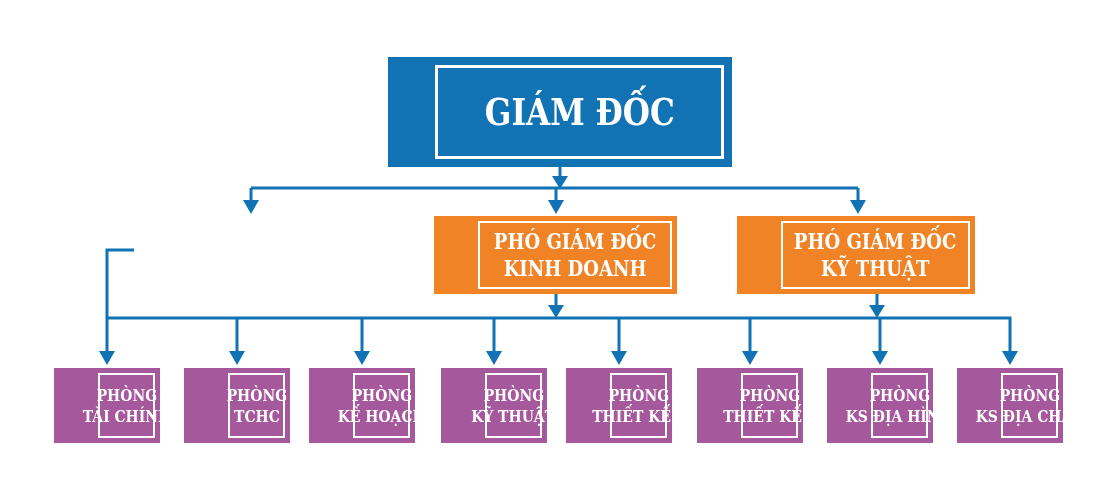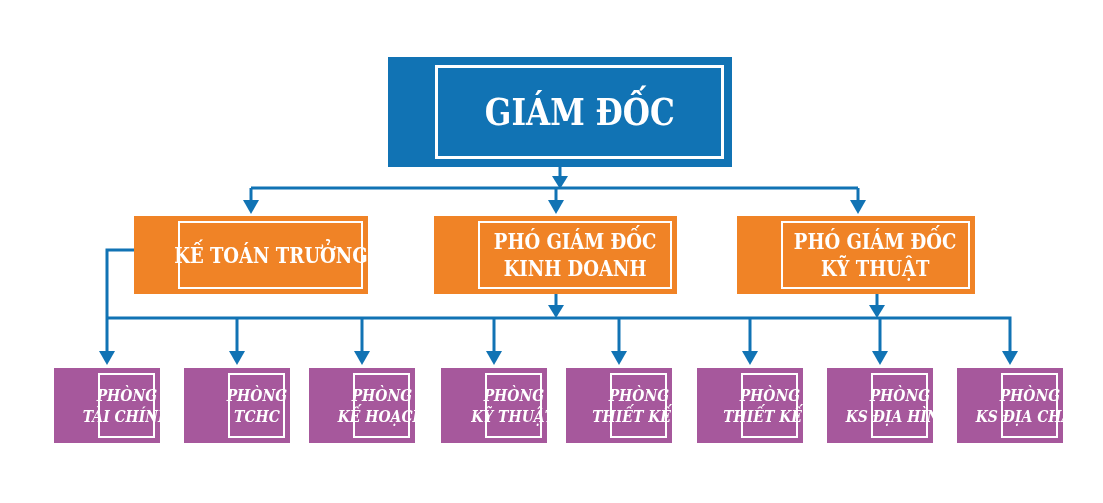--- a/index.html
+++ b/index.html
@@ -29,21 +29,21 @@
   .connectors polygon {
     fill: var(--blue, #1173B4);
     stroke: none;
   }
   .node {
     position: absolute;
     box-sizing: border-box;
   }
   .node.blue   { background: var(--blue,   #1173B4); }
   .node.orange { background: var(--orange, #F08326); }
-  .node.purple { background: var(--purple, #A6589C); font-style: italic; }
+  .node.purple { background: var(--purple, #A6589C); }
   .inner {
     position: absolute;
     inset: 5px;
     border: 2.5px solid var(--frame, #FFFFFF);
     display: flex;
     flex-direction: column;
     align-items: center;
     justify-content: center;
     margin-left: 39px;
   }
@@ -99,25 +99,20 @@
     <path d="M880,318 V352"></path>
     <polygon points="872,351 888,351 880,365"></polygon>
   </svg>
 
   <div class="node root blue" style="left:388px;top:57px;width:344px;height:110px">
     <div class="inner">
       <span class="lbl">GIÁM ĐỐC</span>
     </div>
   </div>
 
-  <div class="node lvl2 orange" style="left:134px;top:216px;width:234px;height:78px">
-    <div class="inner">
-      <span class="lbl">KẾ TOÁN TRƯỞNG</span>
-    </div>
-  </div>
 
   <div class="node lvl2 orange" style="left:434px;top:216px;width:243px;height:78px">
     <div class="inner">
       <span class="lbl">PHÓ GIÁM ĐỐC</span>
       <span class="lbl">KINH DOANH</span>
     </div>
   </div>
 
   <div class="node lvl2 orange" style="left:737px;top:216px;width:238px;height:78px">
     <div class="inner">

